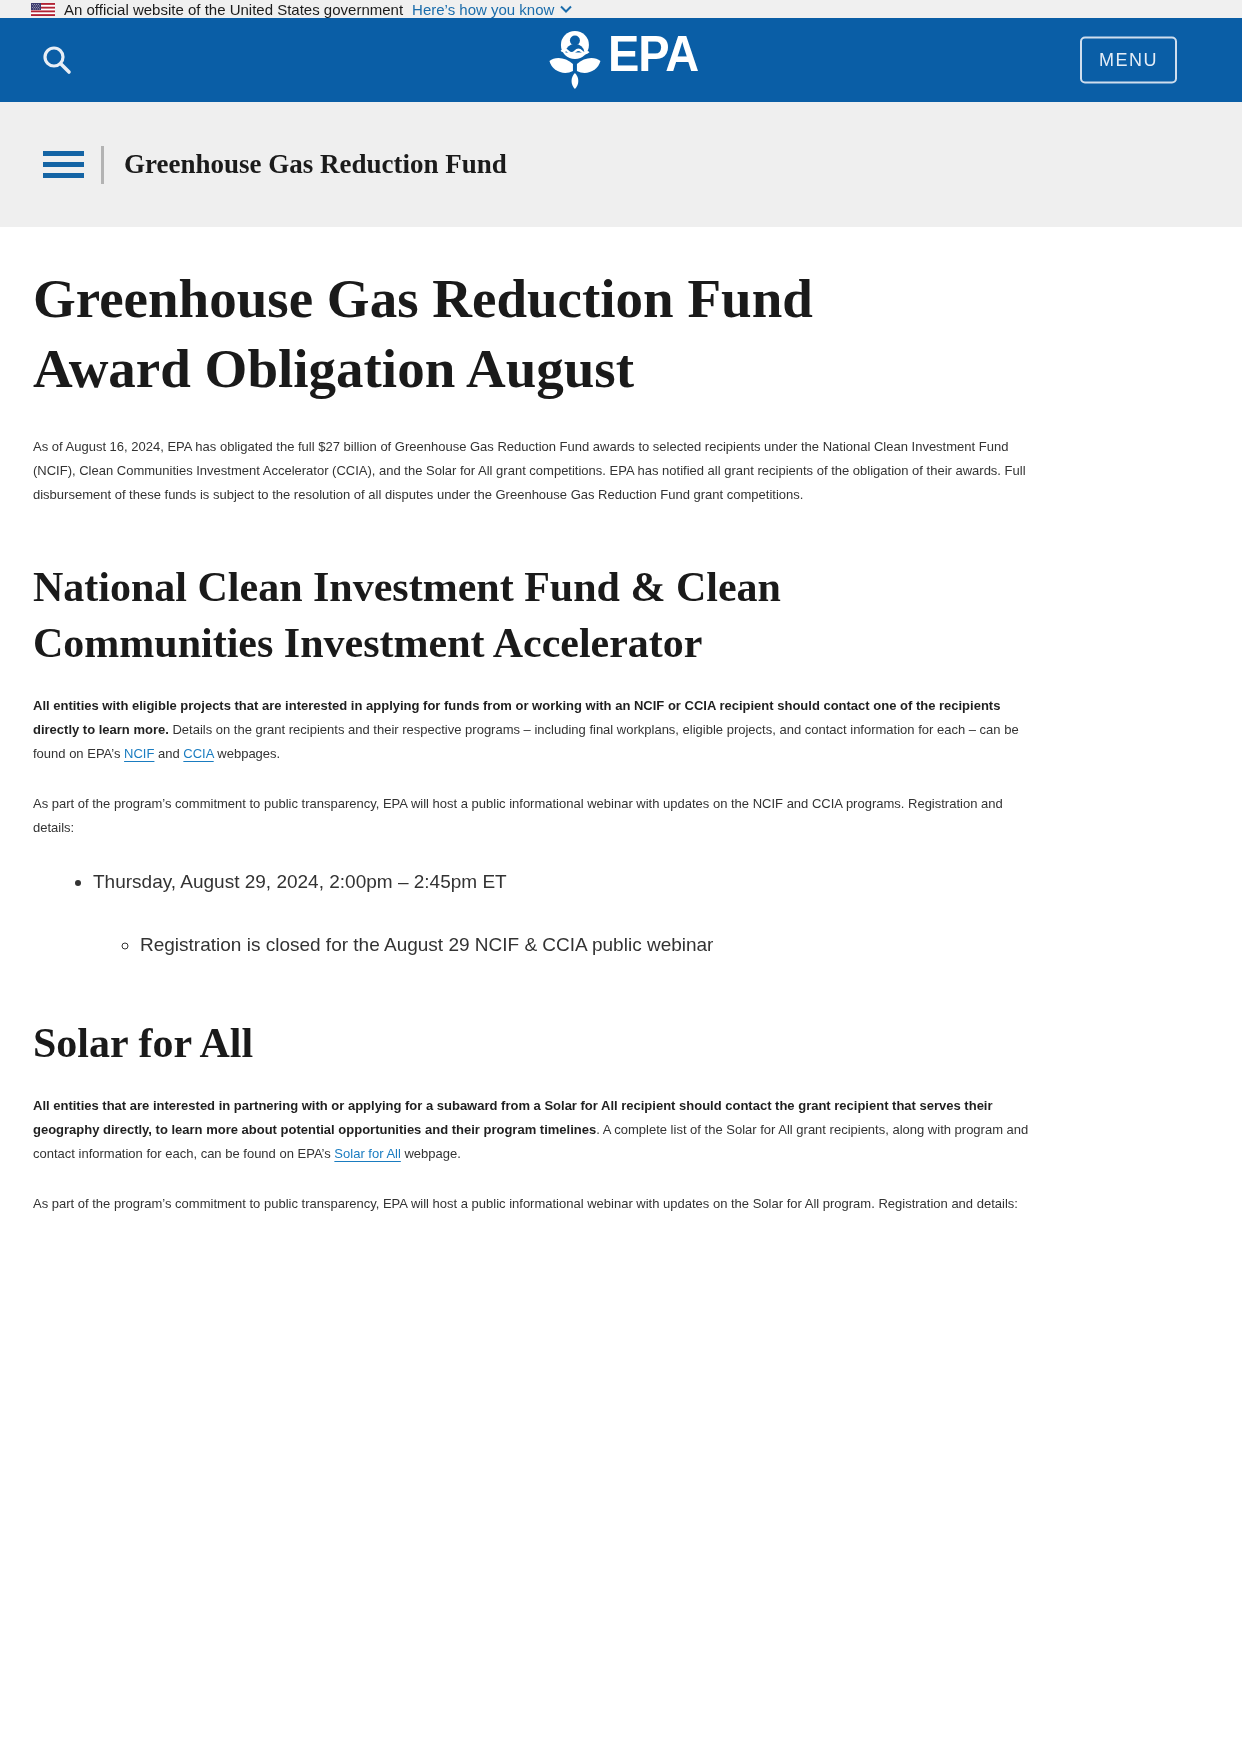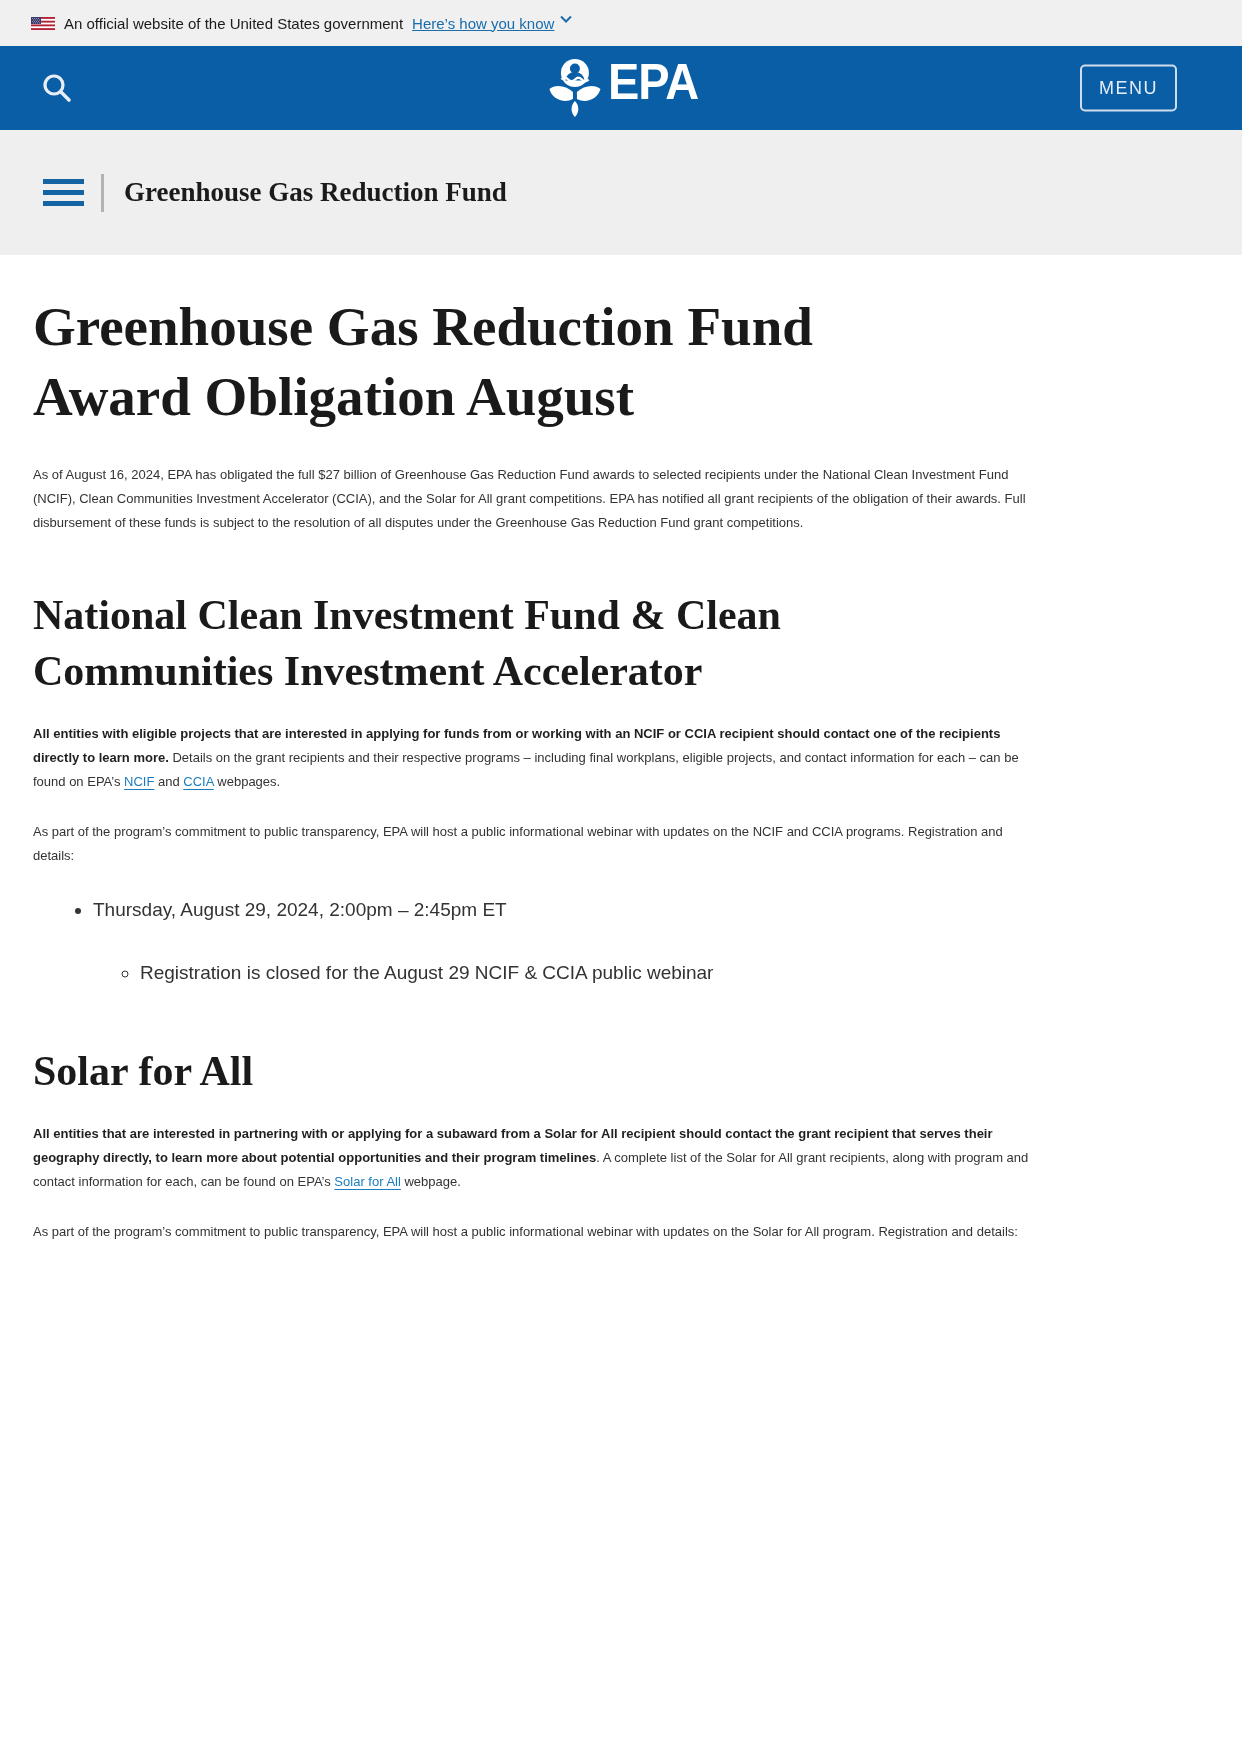--- a/index.html
+++ b/index.html
@@ -7,34 +7,34 @@
   body {
     height: 1756px;
     overflow: hidden;
     background: #ffffff;
     font-family: "Liberation Sans", "DejaVu Sans", sans-serif;
     color: #333333;
   }
 
   
   .gov-banner {
-    height: 46px;
+    height: 18px;
     background: #f0f0f0;
     display: flex;
     align-items: center;
     padding-left: 31px;
     font-size: 15px;
     color: #1b1b1b;
     gap: 9px;
   }
   .gov-banner .flag { display: inline-flex; flex: 0 0 auto; }
   .gov-banner a {
     color: #1a6cab;
-    text-decoration: underline;
     display: inline-flex;
+    align-items: center;
     gap: 4px;
     cursor: pointer;
   }
   .gov-banner .chev { display: inline-flex; margin-left: 2px; }
 
   
   .site-header {
     height: 84px;
     background: #0a5ea6;
     position: relative;

